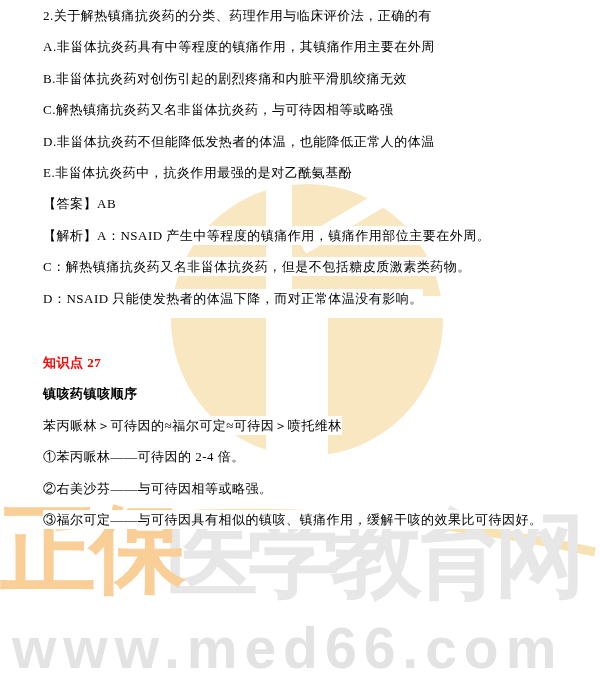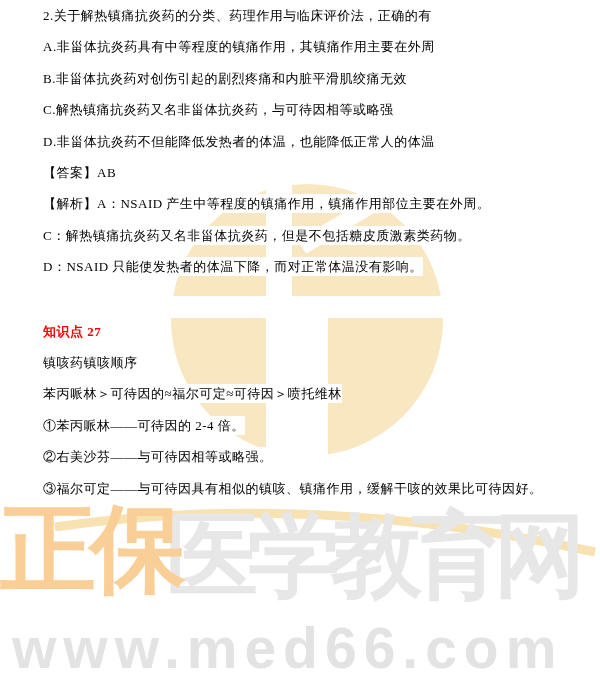--- a/index.html
+++ b/index.html
@@ -37,21 +37,21 @@
   .para{
     margin:0;padding:0;
     font-size:13px;line-height:31.4px;
     text-indent:40px;
     color:#000000;
     letter-spacing:0.5px;
   }
   .para .bg{background:#ffffff;padding:2px 0;box-decoration-break:clone;-webkit-box-decoration-break:clone;}
   .para.red-heading{font-weight:bold;margin-top:33px;}
   .para.red-heading .bg{color:var(--red,#fe0000);}
-  .para.bold-heading{font-weight:normal;}
+  .para.bold-heading{font-weight:bold;}
 </style>
 </head>
 <body>
 
 <div class="page">
 
   <div class="watermark">
     <svg class="wm-svg" width="600" height="688" viewBox="0 0 600 688">
 
       <circle cx="307" cy="320" r="136" fill="#f9e7c2"></circle>
@@ -68,20 +68,21 @@
     <div class="wm-cn-orange">正保</div>
     <div class="wm-url">www.med66.com</div>
   </div>
 
   <div class="content" id="paragraphs" style="--red: #fe0000;">
       <p class="para normal"><span class="bg">2.关于解热镇痛抗炎药的分类、药理作用与临床评价法，正确的有</span></p>
       <p class="para normal"><span class="bg">A.非甾体抗炎药具有中等程度的镇痛作用，其镇痛作用主要在外周</span></p>
       <p class="para normal"><span class="bg">B.非甾体抗炎药对创伤引起的剧烈疼痛和内脏平滑肌绞痛无效</span></p>
       <p class="para normal"><span class="bg">C.解热镇痛抗炎药又名非甾体抗炎药，与可待因相等或略强</span></p>
       <p class="para normal"><span class="bg">D.非甾体抗炎药不但能降低发热者的体温，也能降低正常人的体温</span></p>
+      <p class="para normal"><span class="bg">E.非甾体抗炎药中，抗炎作用最强的是对乙酰氨基酚</span></p>
       <p class="para normal"><span class="bg">【答案】AB</span></p>
       <p class="para normal"><span class="bg">【解析】A：NSAID 产生中等程度的镇痛作用，镇痛作用部位主要在外周。</span></p>
       <p class="para normal"><span class="bg">C：解热镇痛抗炎药又名非甾体抗炎药，但是不包括糖皮质激素类药物。</span></p>
       <p class="para normal"><span class="bg">D：NSAID 只能使发热者的体温下降，而对正常体温没有影响。</span></p>
       <p class="para red-heading"><span class="bg">知识点 27</span></p>
       <p class="para bold-heading"><span class="bg">镇咳药镇咳顺序</span></p>
       <p class="para normal"><span class="bg">苯丙哌林＞可待因的≈福尔可定≈可待因＞喷托维林</span></p>
       <p class="para normal"><span class="bg">①苯丙哌林——可待因的 2-4 倍。</span></p>
       <p class="para normal"><span class="bg">②右美沙芬——与可待因相等或略强。</span></p>
       <p class="para normal"><span class="bg">③福尔可定——与可待因具有相似的镇咳、镇痛作用，缓解干咳的效果比可待因好。</span></p>

